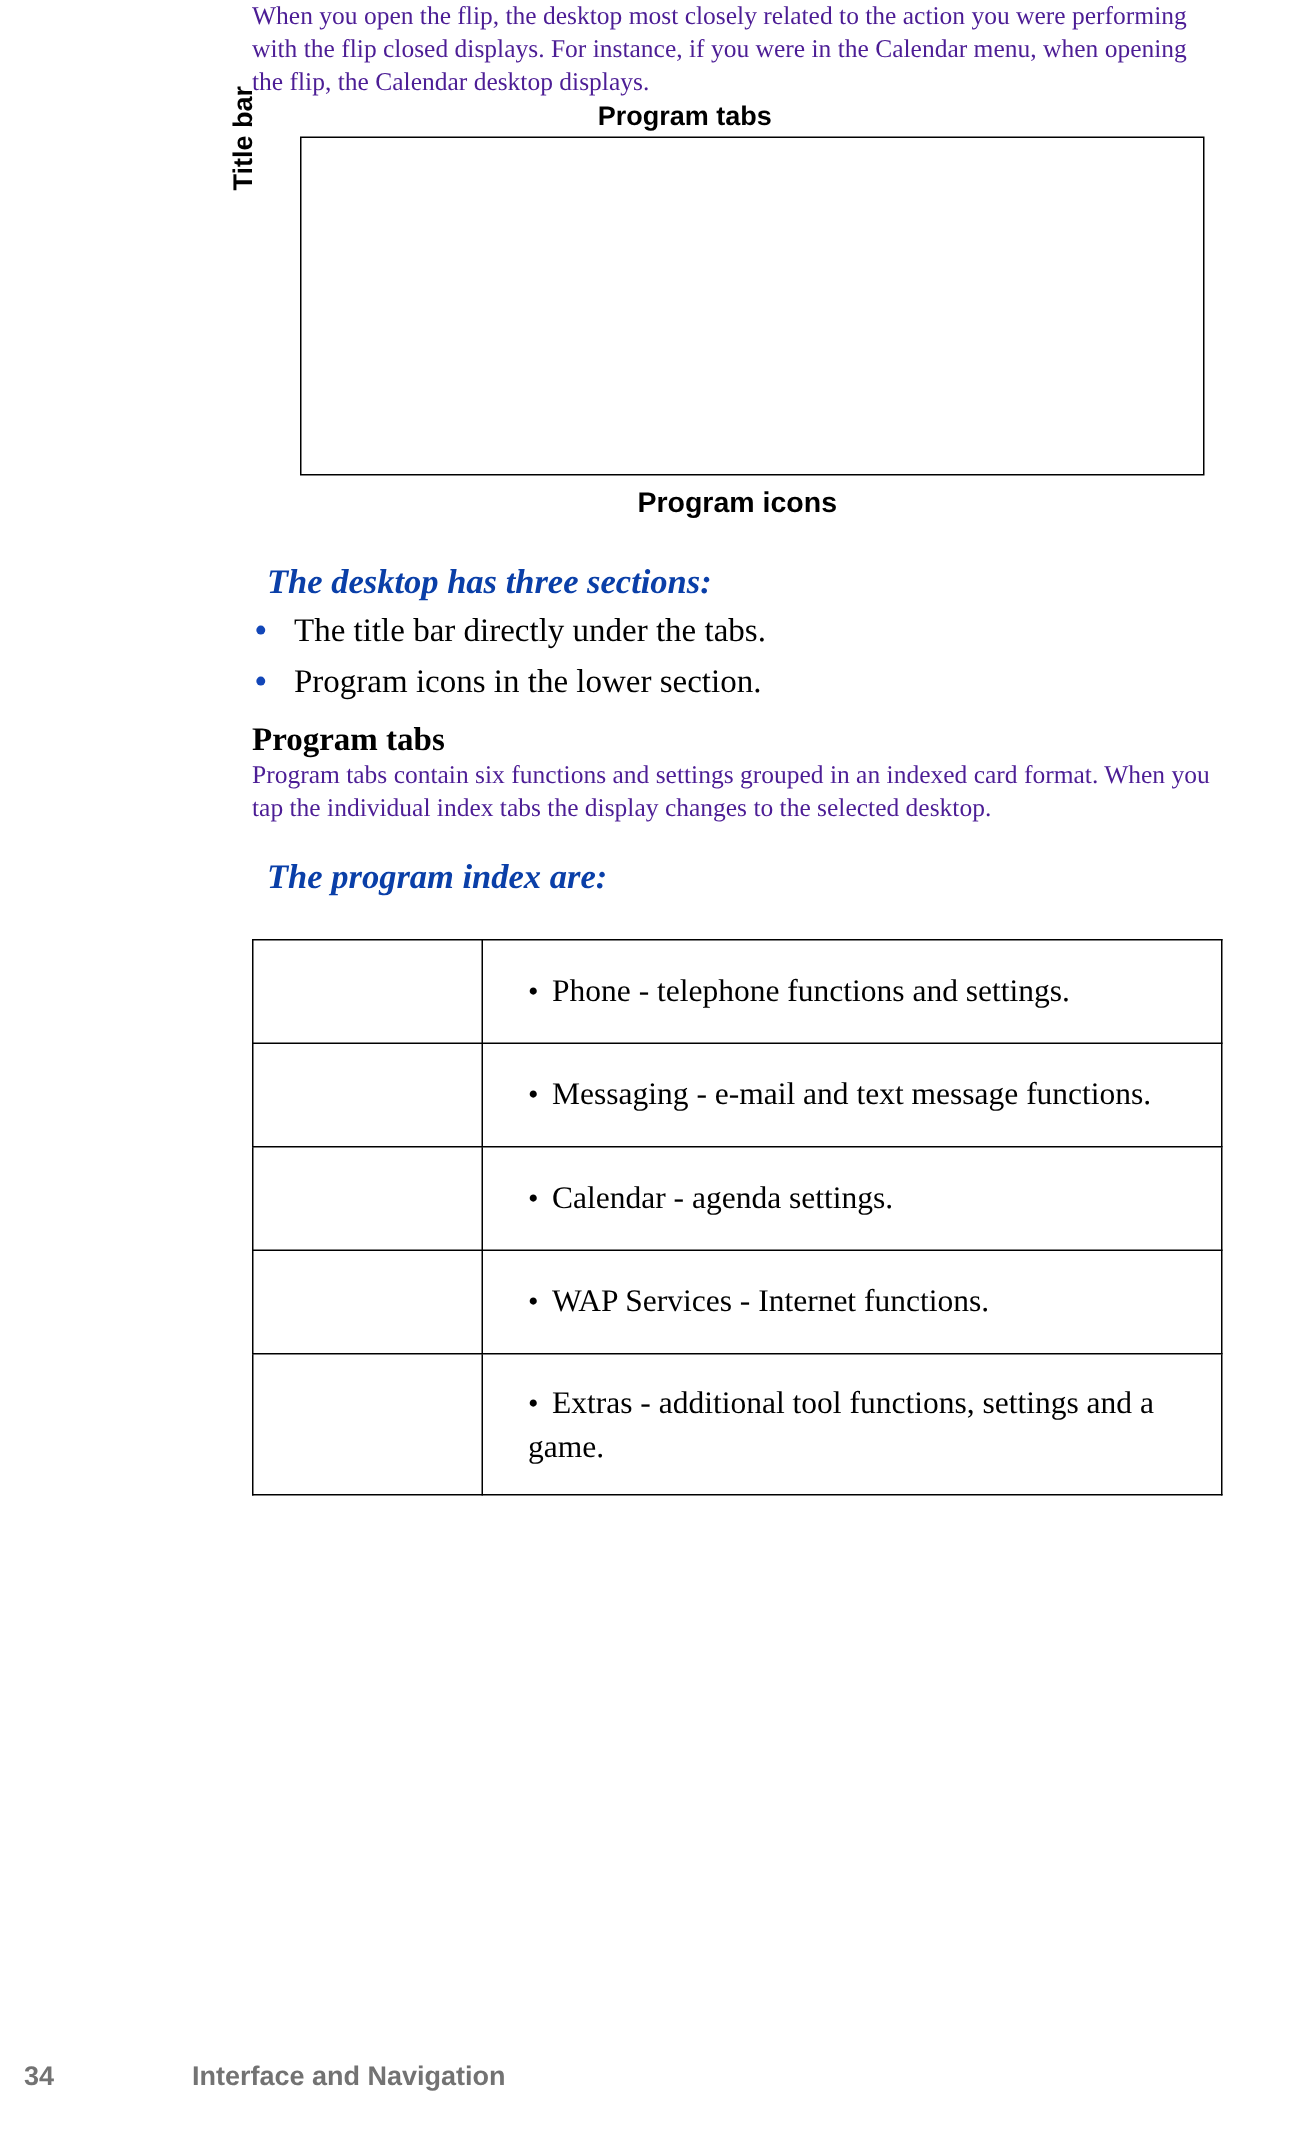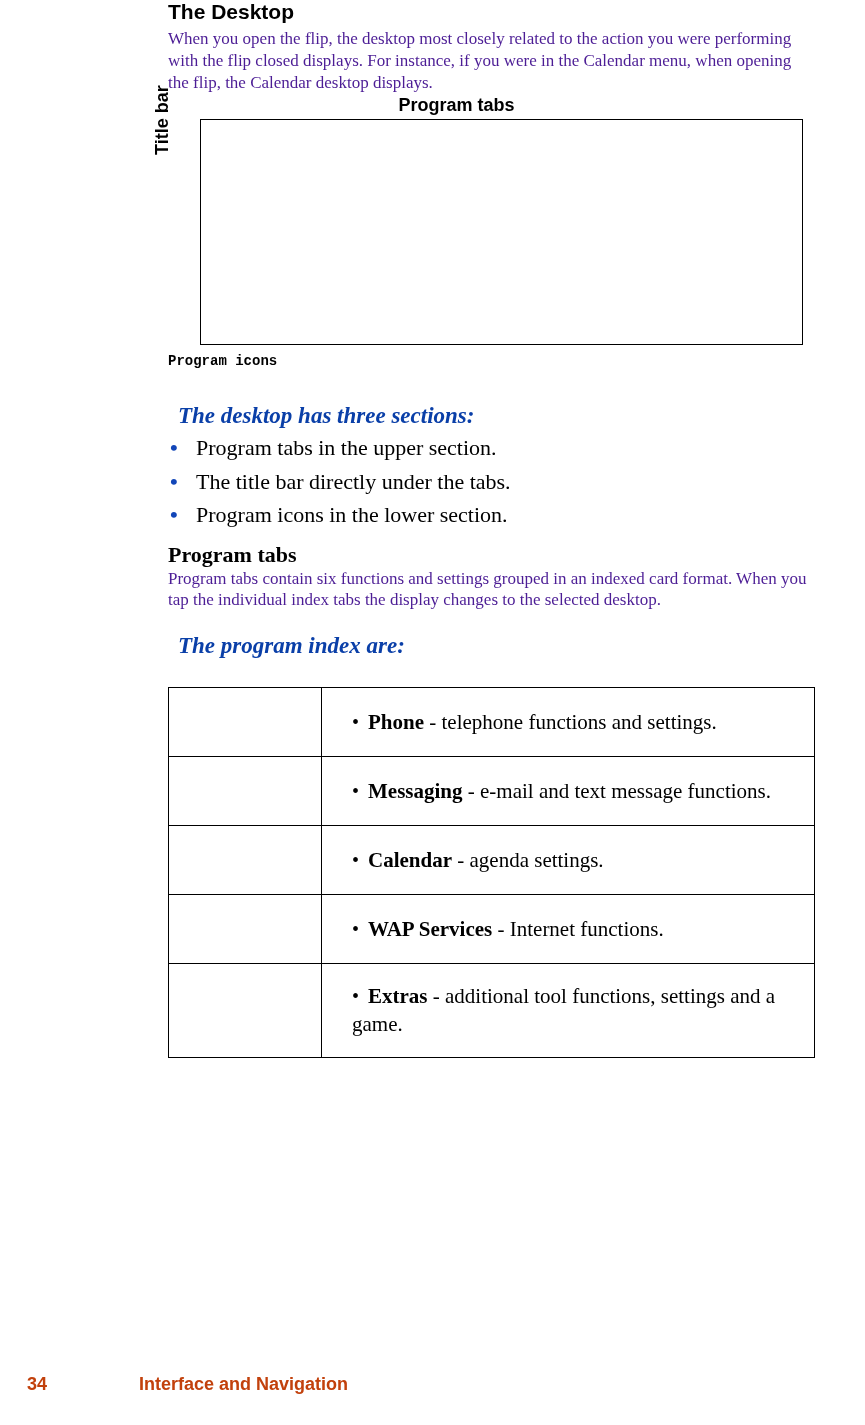--- a/index.html
+++ b/index.html
@@ -70,24 +70,24 @@
     font-family: "Arial", "Helvetica", sans-serif;
     font-weight: 700;
     font-size: 18px;
     white-space: nowrap;
   }
   .diagram-bottom-label {
     position: absolute;
     top: 258px;
     left: 0;
     right: 0;
-    text-align: left;
-    font-family: Liberation Mono, monospace;
-    font-weight: 700;
-    font-size: 14px;
+    text-align: center;
+    font-family: Liberation Sans, sans-serif;
+    font-weight: 700;
+    font-size: 19px;
   }
   h3.blue-italic {
     font-family: "Adobe Garamond Pro", "Garamond", "Times New Roman", serif;
     font-style: italic;
     font-weight: 700;
     font-size: 23px;
     color: #0a3fa8;
     margin: 18px 0 2px 10px;
   }
   ul.blue-bullets {
@@ -139,59 +139,57 @@
   }
   table.tabs-table tr.tall td.icon-cell { height: 90px; }
   .bullet-inline {
     display: inline-block;
     width: 16px;
   }
   .bullet-inline::before {
     content: "•";
     font-size: 20px;
   }
-  .text-cell b { font-weight: 700; }
+  .text-cell b { font-weight: 400; }
 
   .footer {
     position: absolute;
-    left: 27px;
+    left: 16px;
     bottom: 30px;
     width: 800px;
     font-family: "Arial", "Helvetica", sans-serif;
     font-size: 18px;
     font-weight: 700;
-    color: #c2410c;
+    color: #737373;
   }
   .footer .pnum {
     display: inline-block;
     width: 112px;
   }
 </style>
 </head>
 <body>
 
 <div class="page">
 
   <div class="text-col">
 
-    <h2 class="section-title">The Desktop</h2>
 
     <p class="body">When you open the flip, the desktop most closely related to the action you were performing with the flip closed displays. For instance, if you were in the Calendar menu, when opening the flip, the Calendar desktop displays.</p>
 
     <div class="diagram-wrap">
       <div class="diagram-top-label">Program tabs</div>
       <div class="diagram-left-label">Title bar</div>
       <div class="diagram-box"></div>
       <div class="diagram-bottom-label">Program icons</div>
     </div>
 
     <h3 class="blue-italic">The desktop has three sections:</h3>
 
     <ul class="blue-bullets">
-      <li>Program tabs in the upper section.</li>
       <li>The title bar directly under the tabs.</li>
       <li>Program icons in the lower section.</li>
     </ul>
 
     <h4 class="sub-bold">Program tabs</h4>
 
     <p class="body">Program tabs contain six functions and settings grouped in an indexed card format. When you tap the individual index tabs the display changes to the selected desktop.</p>
 
     <h3 class="blue-italic" style="margin-top:22px;">The program index are:</h3>
 

